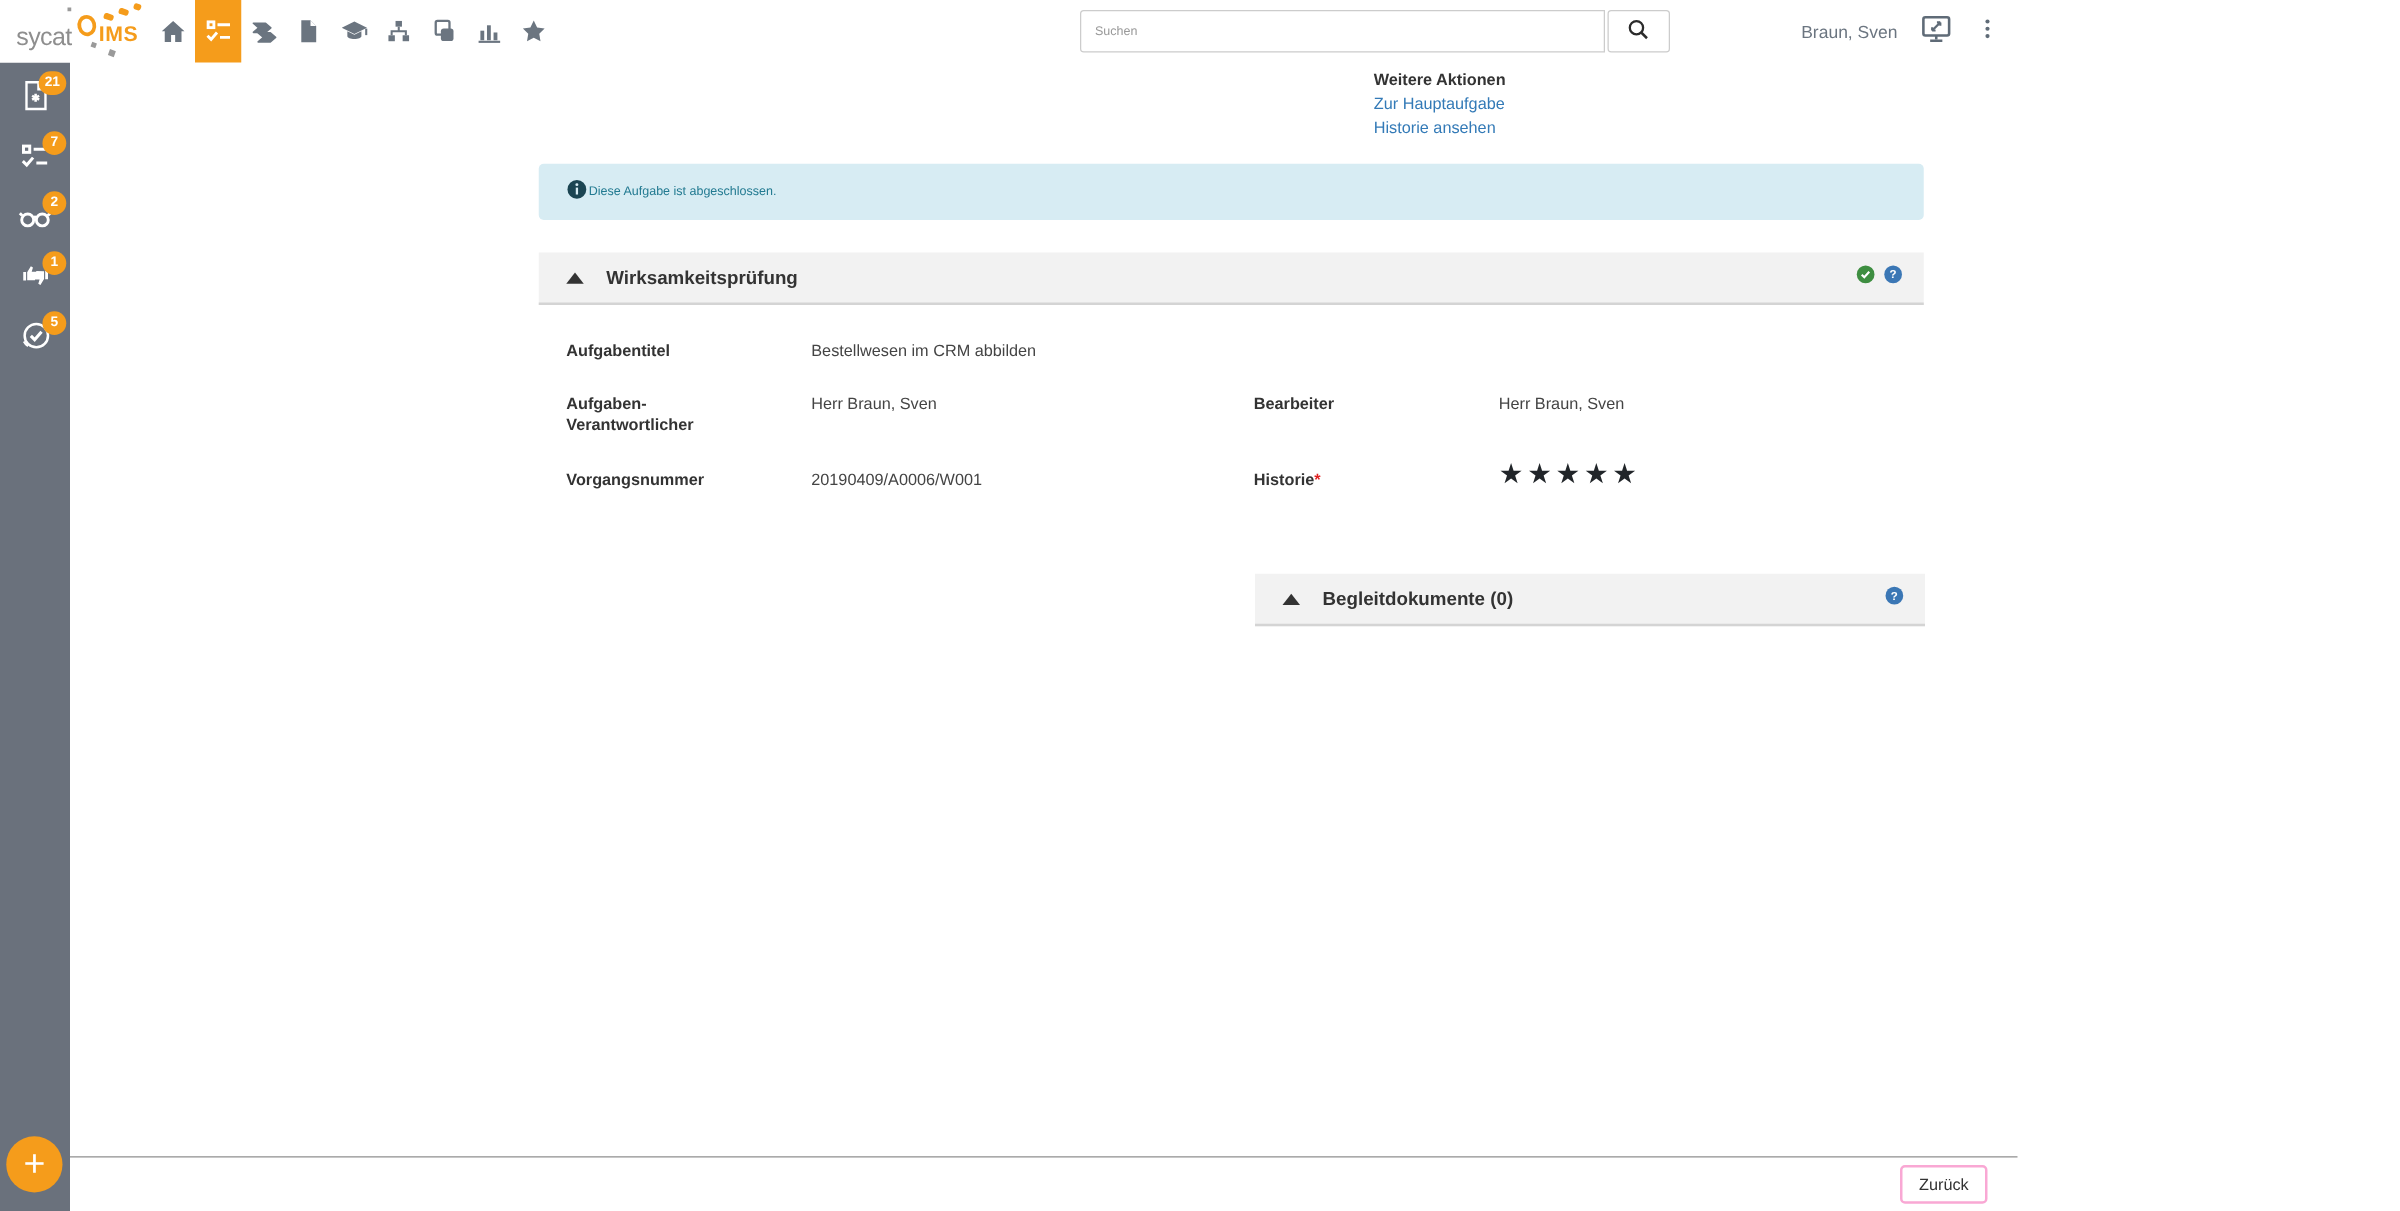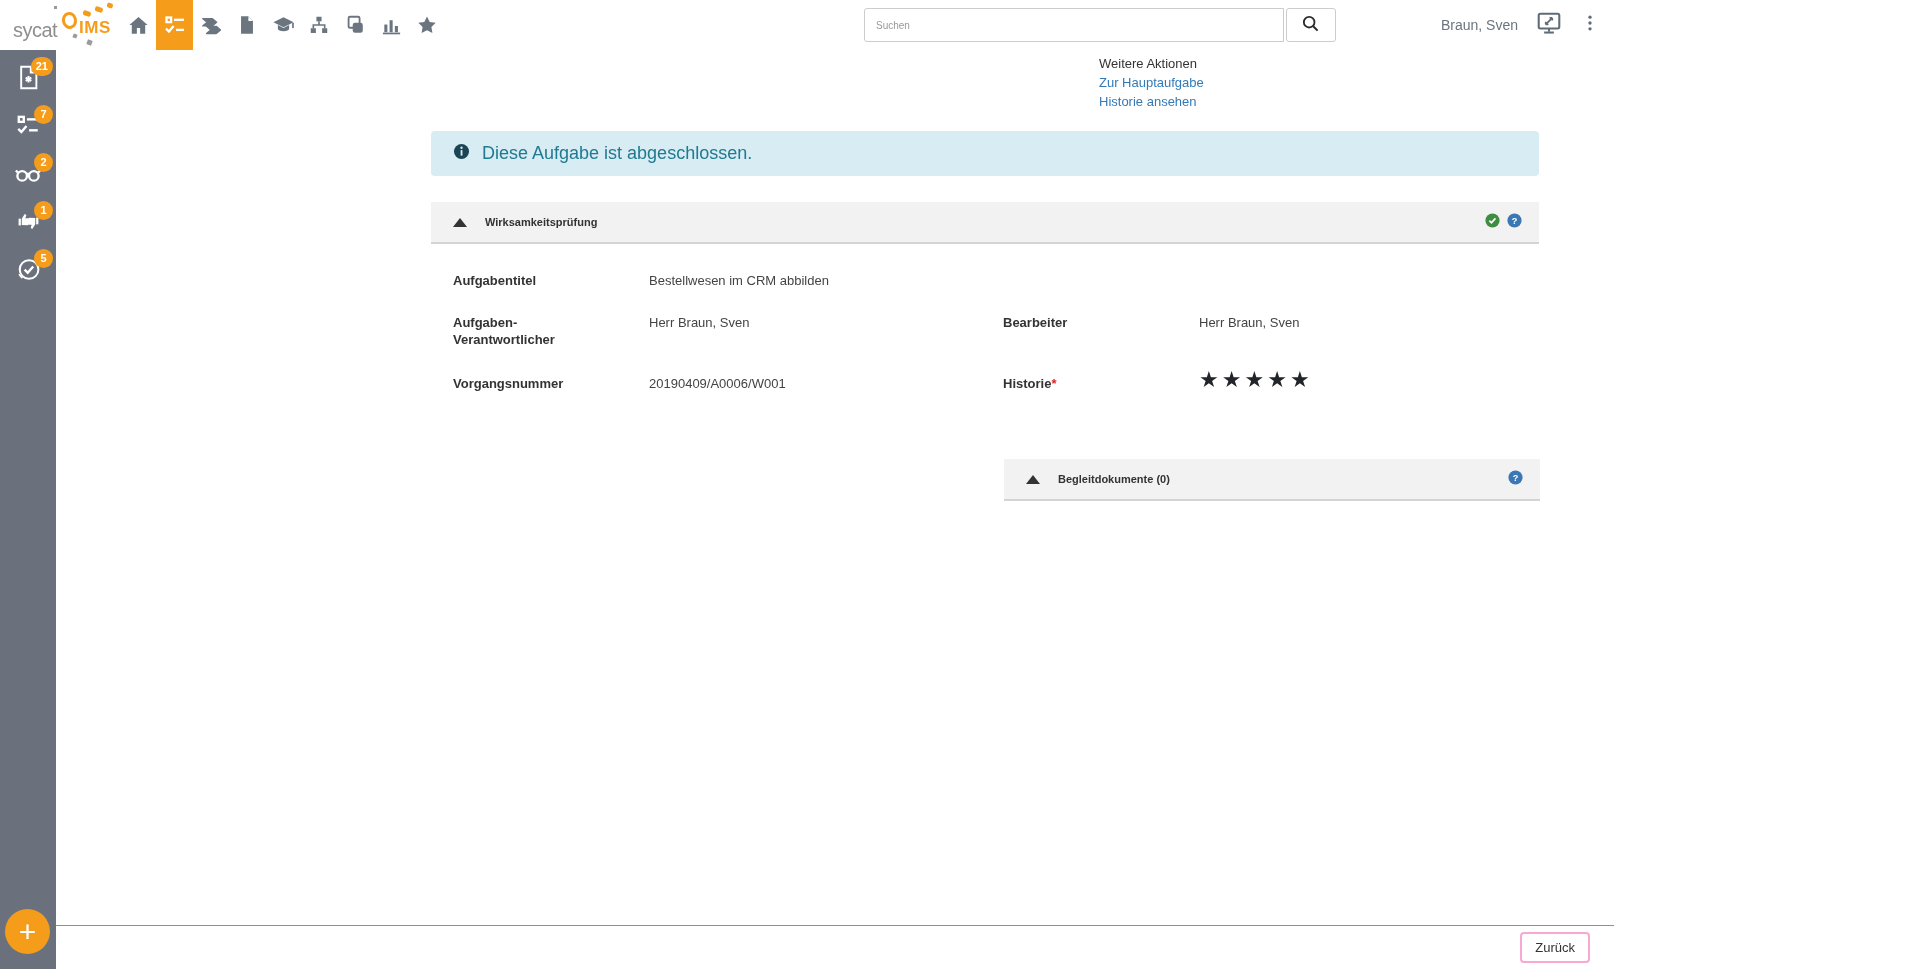--- a/index.html
+++ b/index.html
@@ -49,34 +49,34 @@
            color:#fff; font-size:11px; font-weight:bold; border-radius:10px; display:flex; align-items:center;
            justify-content:center; line-height:19px; }
   .fab { position:absolute; left:5px; bottom:15px; width:45px; height:45px; border-radius:50%; background:#f59c1b;
          color:#fff; font-size:30px; font-weight:300; display:flex; align-items:center; justify-content:center;
          cursor:pointer; z-index:40; }
 
   
   .main { position:absolute; left:56px; top:50px; right:0; bottom:44px; background:#fff; }
 
   .actions { position:absolute; left:1043px; top:6px; }
-  .actions-title { font-size:13px; font-weight:normal; color:#333; margin-bottom:4px; }
+  .actions-title { font-size:13px; font-weight:bold; color:#333; margin-bottom:4px; }
   .actions a { display:block; font-size:13px; color:#337ab7; text-decoration:none; margin-bottom:4px; cursor:pointer; }
 
   .banner { position:absolute; left:375px; top:81px; width:1108px; height:45px; background:#d7ecf3;
             border-radius:4px; display:flex; align-items:center; padding-left:21px; }
-  .banner-text { font-size:18px; color:#227a91; margin-left:11px; }
+  .banner-text { font-size:10px; color:#227a91; }
 
   .panel-header { position:absolute; background:#f2f2f2; border-bottom:2px solid #d4d4d4; display:flex;
                   align-items:center; cursor:pointer; }
   .panel-header.task { left:375px; top:152px; width:1108px; height:42px; }
   .panel-header.docs { left:948px; top:409px; width:536px; height:42px; }
   .tri-up { width:0; height:0; border-left:7px solid transparent; border-right:7px solid transparent;
             border-bottom:9px solid #333; margin-left:22px; }
-  .panel-title { font-size:11px; font-weight:bold; color:#333; margin-left:18px; }
+  .panel-title { font-size:15px; font-weight:bold; color:#333; margin-left:18px; }
   .panel-icons { margin-left:auto; margin-right:16px; display:flex; align-items:center; gap:5px; }
 
   .flabel { position:absolute; font-size:13px; font-weight:bold; color:#333; line-height:17px; }
   .fvalue { position:absolute; font-size:13px; color:#444; line-height:17px; }
   .req { color:#e02020; }
   .stars { position:absolute; left:1143px; top:317px; font-size:22px; letter-spacing:3px; color:#212529;
            cursor:pointer; font-family:"DejaVu Sans", sans-serif; }
 
   
   .footer { position:absolute; left:56px; right:0; bottom:0; height:44px; background:#fff;

